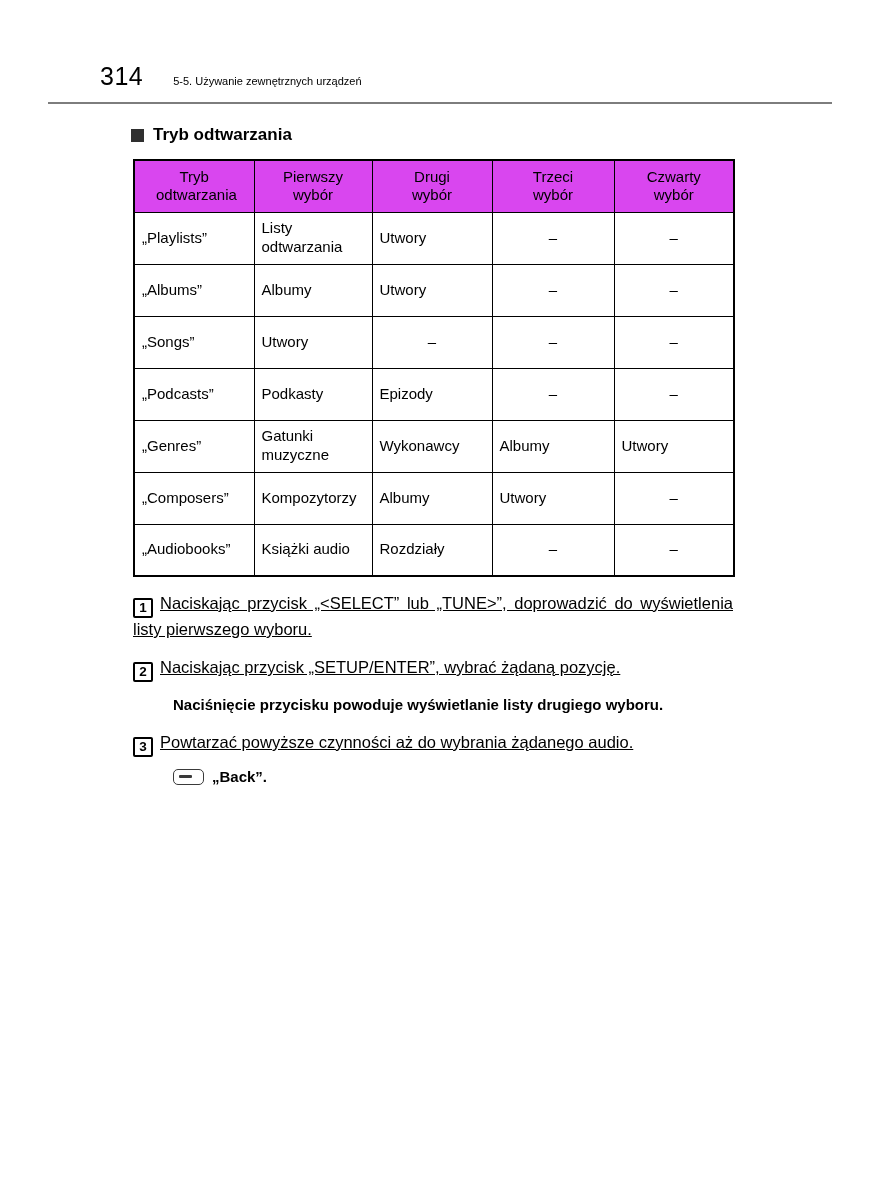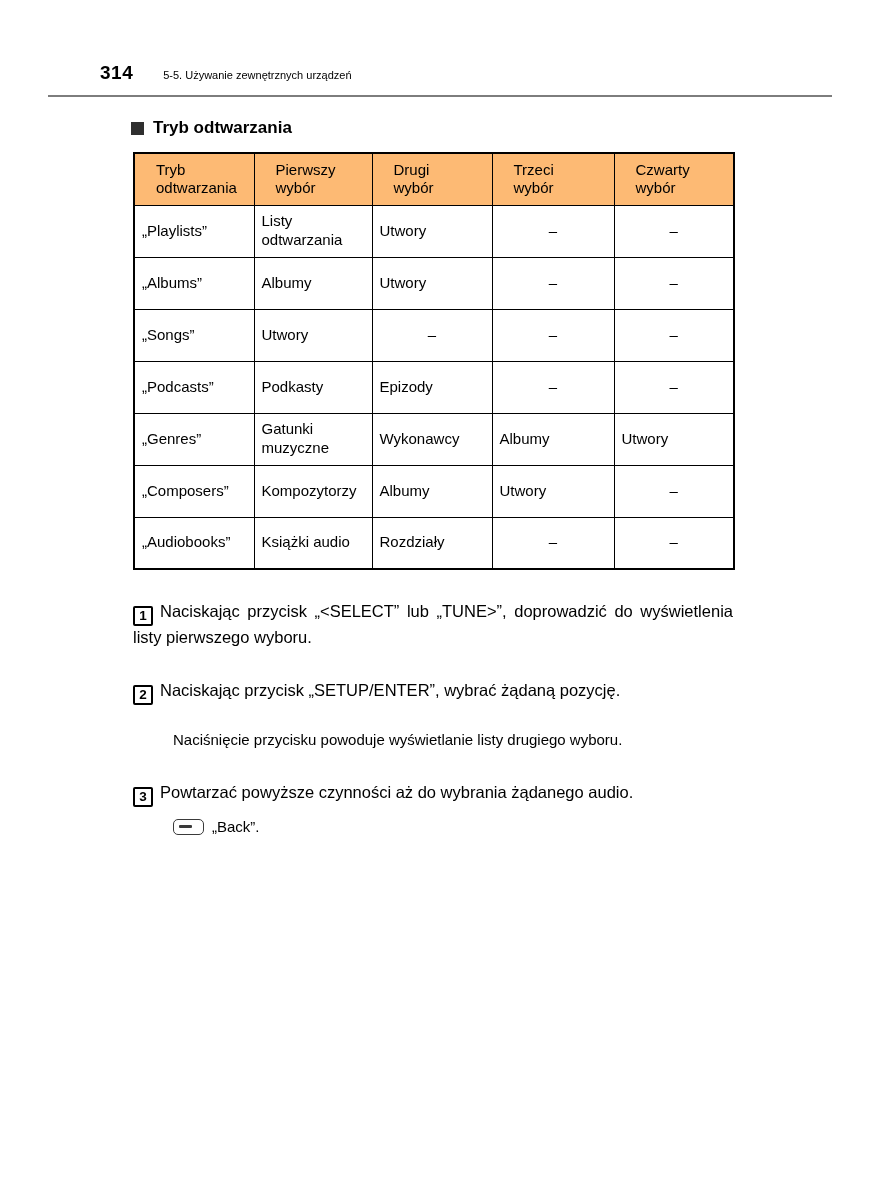--- a/index.html
+++ b/index.html
@@ -15,22 +15,22 @@
     width: 880px; height: 1200px;
     padding: 62px 48px 0 48px;
   }
   
   .topbar {
     display: flex;
     align-items: baseline;
     padding-left: 52px;
   }
   .page-number {
-    font-size: 19px;
-    font-weight: bold;
+    font-size: 25px;
+    font-weight: normal;
     letter-spacing: 0.5px;
   }
   .chapter {
     font-size: 11px;
     margin-left: 30px;
   }
   .rule {
     border: none;
     border-top: 2px solid #7d7d7d;
     margin-top: 11px;
@@ -63,23 +63,23 @@
     border-collapse: collapse;
     border: 2px solid #000;
     table-layout: fixed;
   }
   table.modes th, table.modes td {
     border: 1px solid #000;
     font-size: 15px;
     vertical-align: middle;
   }
   table.modes th {
-    background: #fdba74;
+    background: #d946ef;
     font-weight: normal;
-    text-align: left;
+    text-align: center;
     height: 52px;
     padding: 4px 21px;
     white-space: pre-line;
     line-height: 1.25;
   }
   table.modes td {
     height: 52px;
     padding: 4px 7px;
     text-align: left;
     line-height: 1.25;
@@ -89,40 +89,42 @@
   col.c2 { width: 118px; }
   col.c3 { width: 120px; }
   col.c4 { width: 122px; }
   col.c5 { width: 120px; }
   
   .steps { margin-top: 10px; }
   .step {
     width: 600px;
     font-size: 16.5px;
     line-height: 1.4;
-    margin-top: 30px;
+    margin-top: 15px;
+    text-decoration: underline;
   }
   .step.justify { text-align: justify; }
   .step-num {
     display: inline-block;
     width: 20px; height: 20px;
     border: 2px solid #000;
     border-radius: 2px;
     font-size: 13.5px;
     font-weight: bold;
     text-align: center;
     line-height: 16px;
     vertical-align: -3px;
     margin-right: 7px;
   }
   .step-note {
     width: 560px;
     font-size: 15px;
     line-height: 1.45;
-    margin: 24px 0 0 40px;
+    margin: 12px 0 0 40px;
+    font-weight: bold;
   }
   .icon-line {
     display: flex;
     align-items: center;
     margin-top: 9px;
     text-align: center;
   }
   .back-icon {
     display: inline-block;
     position: relative;

